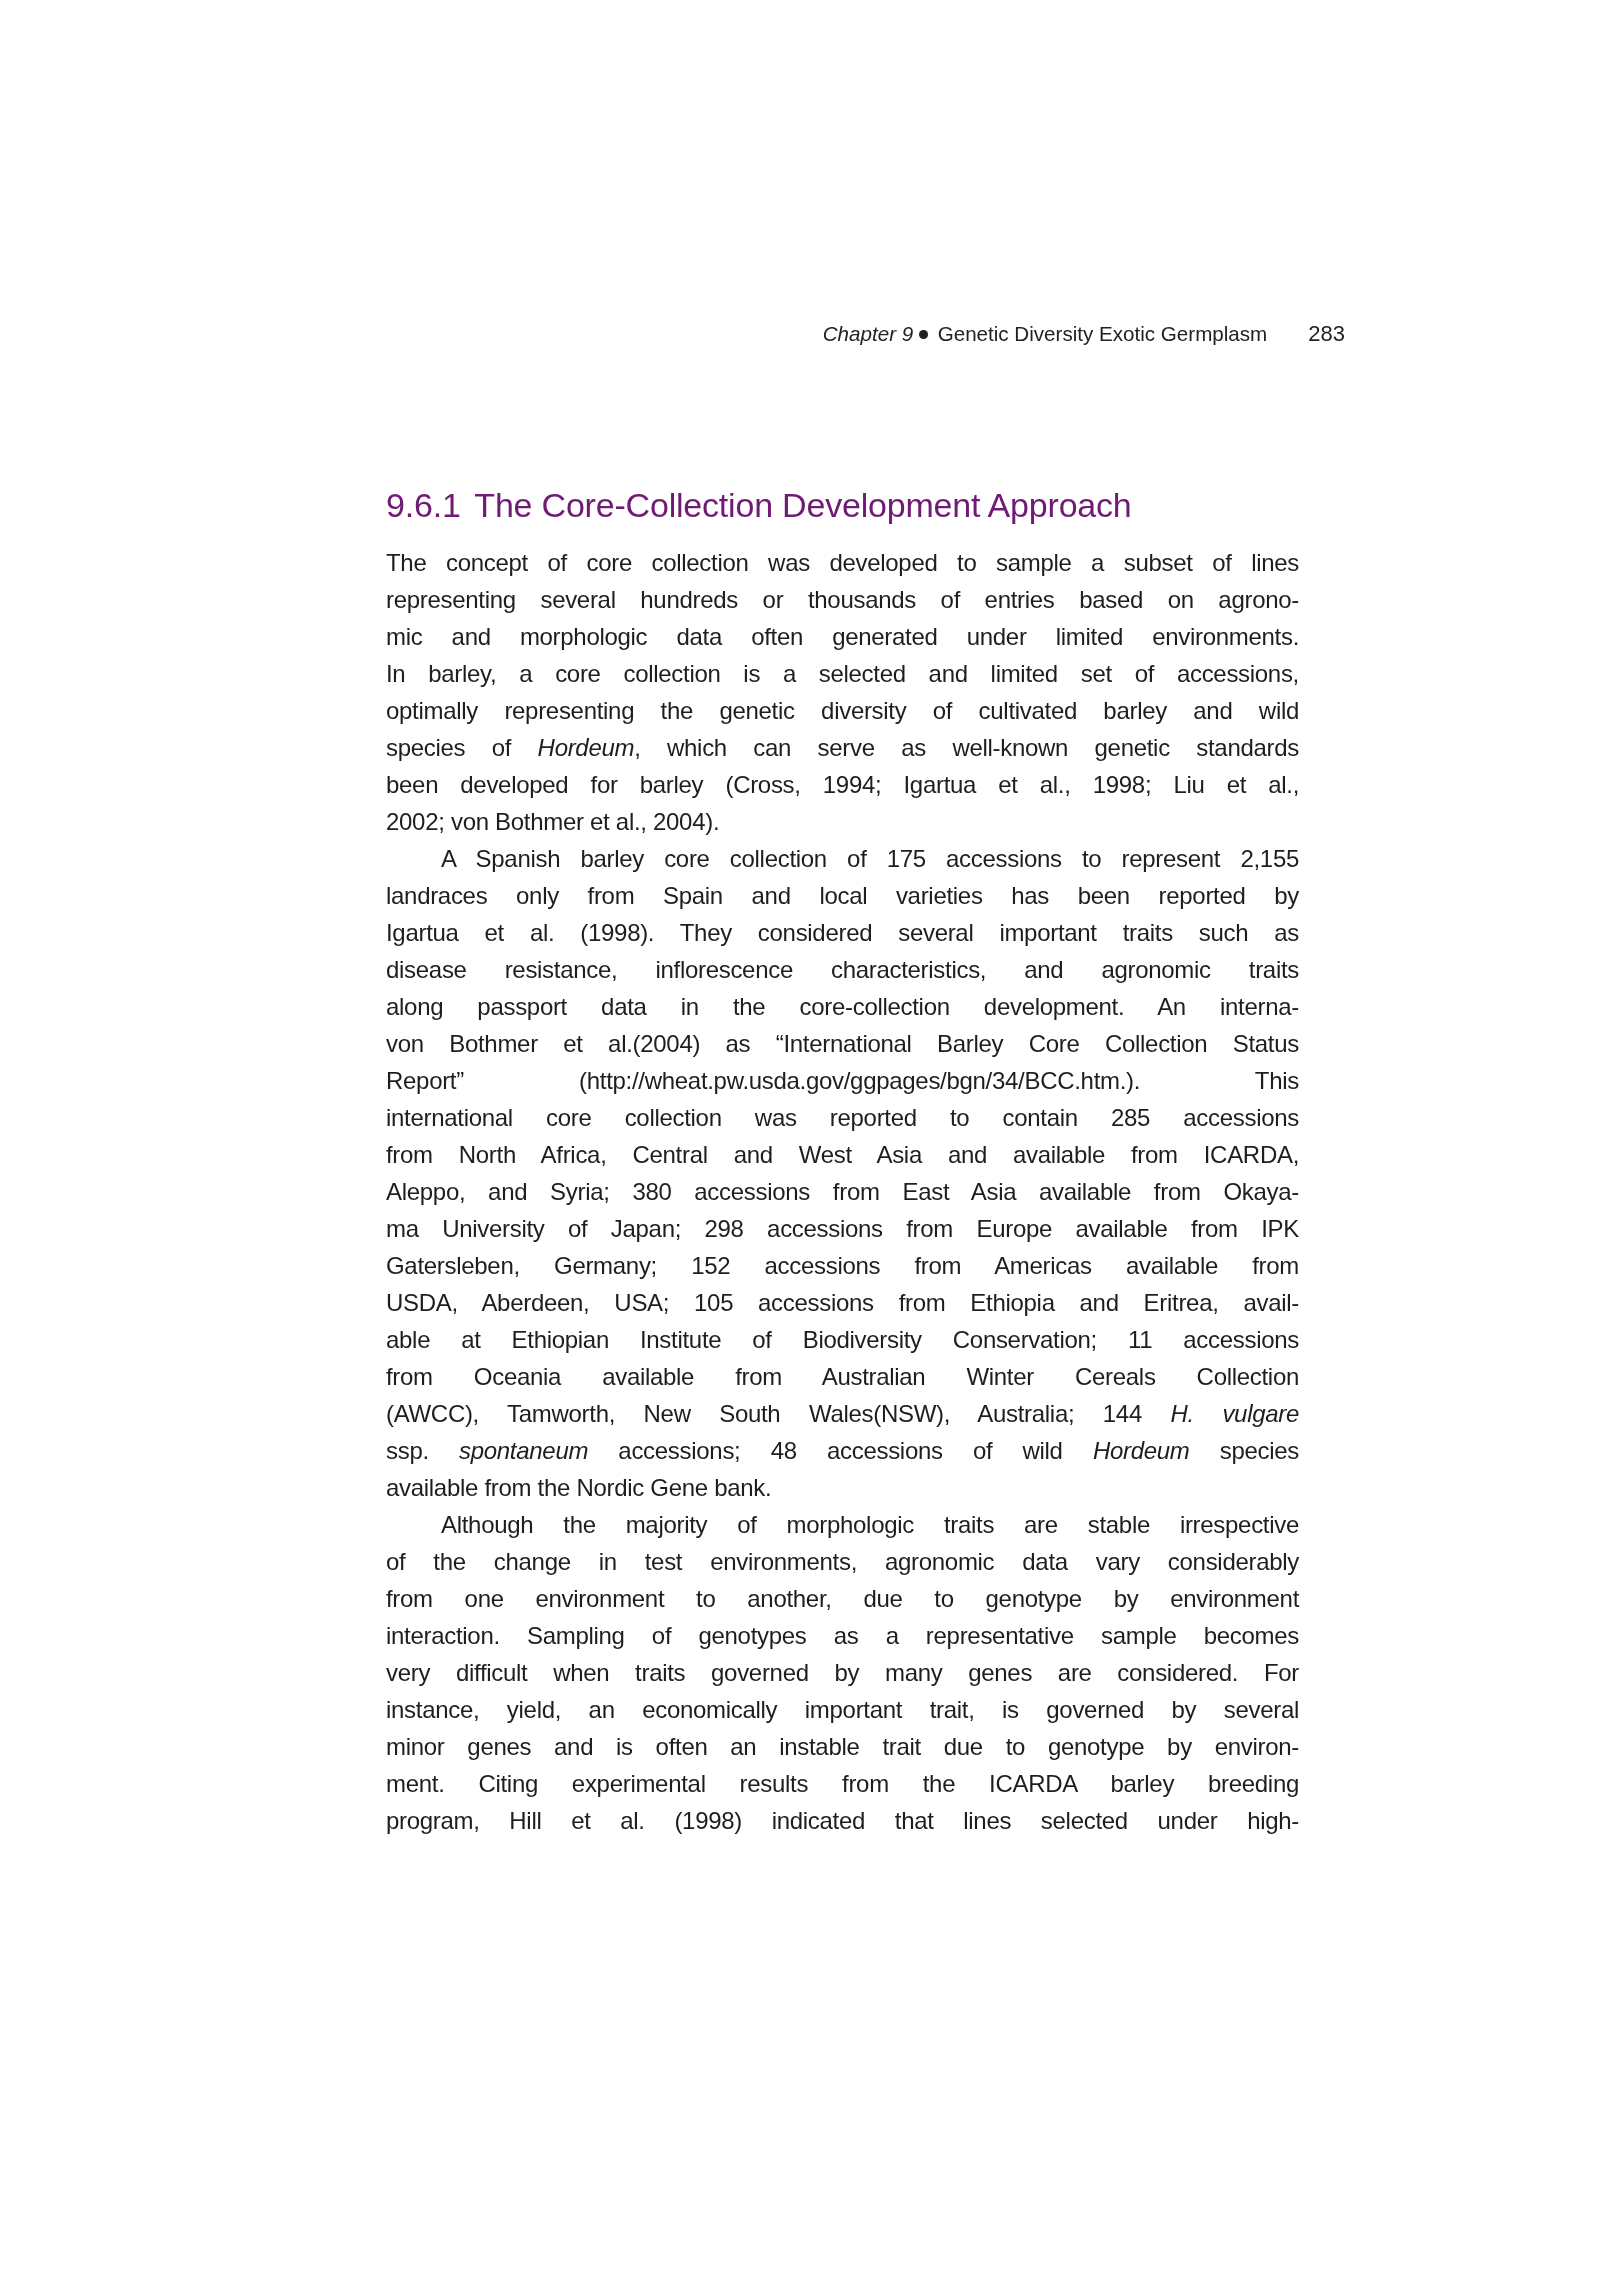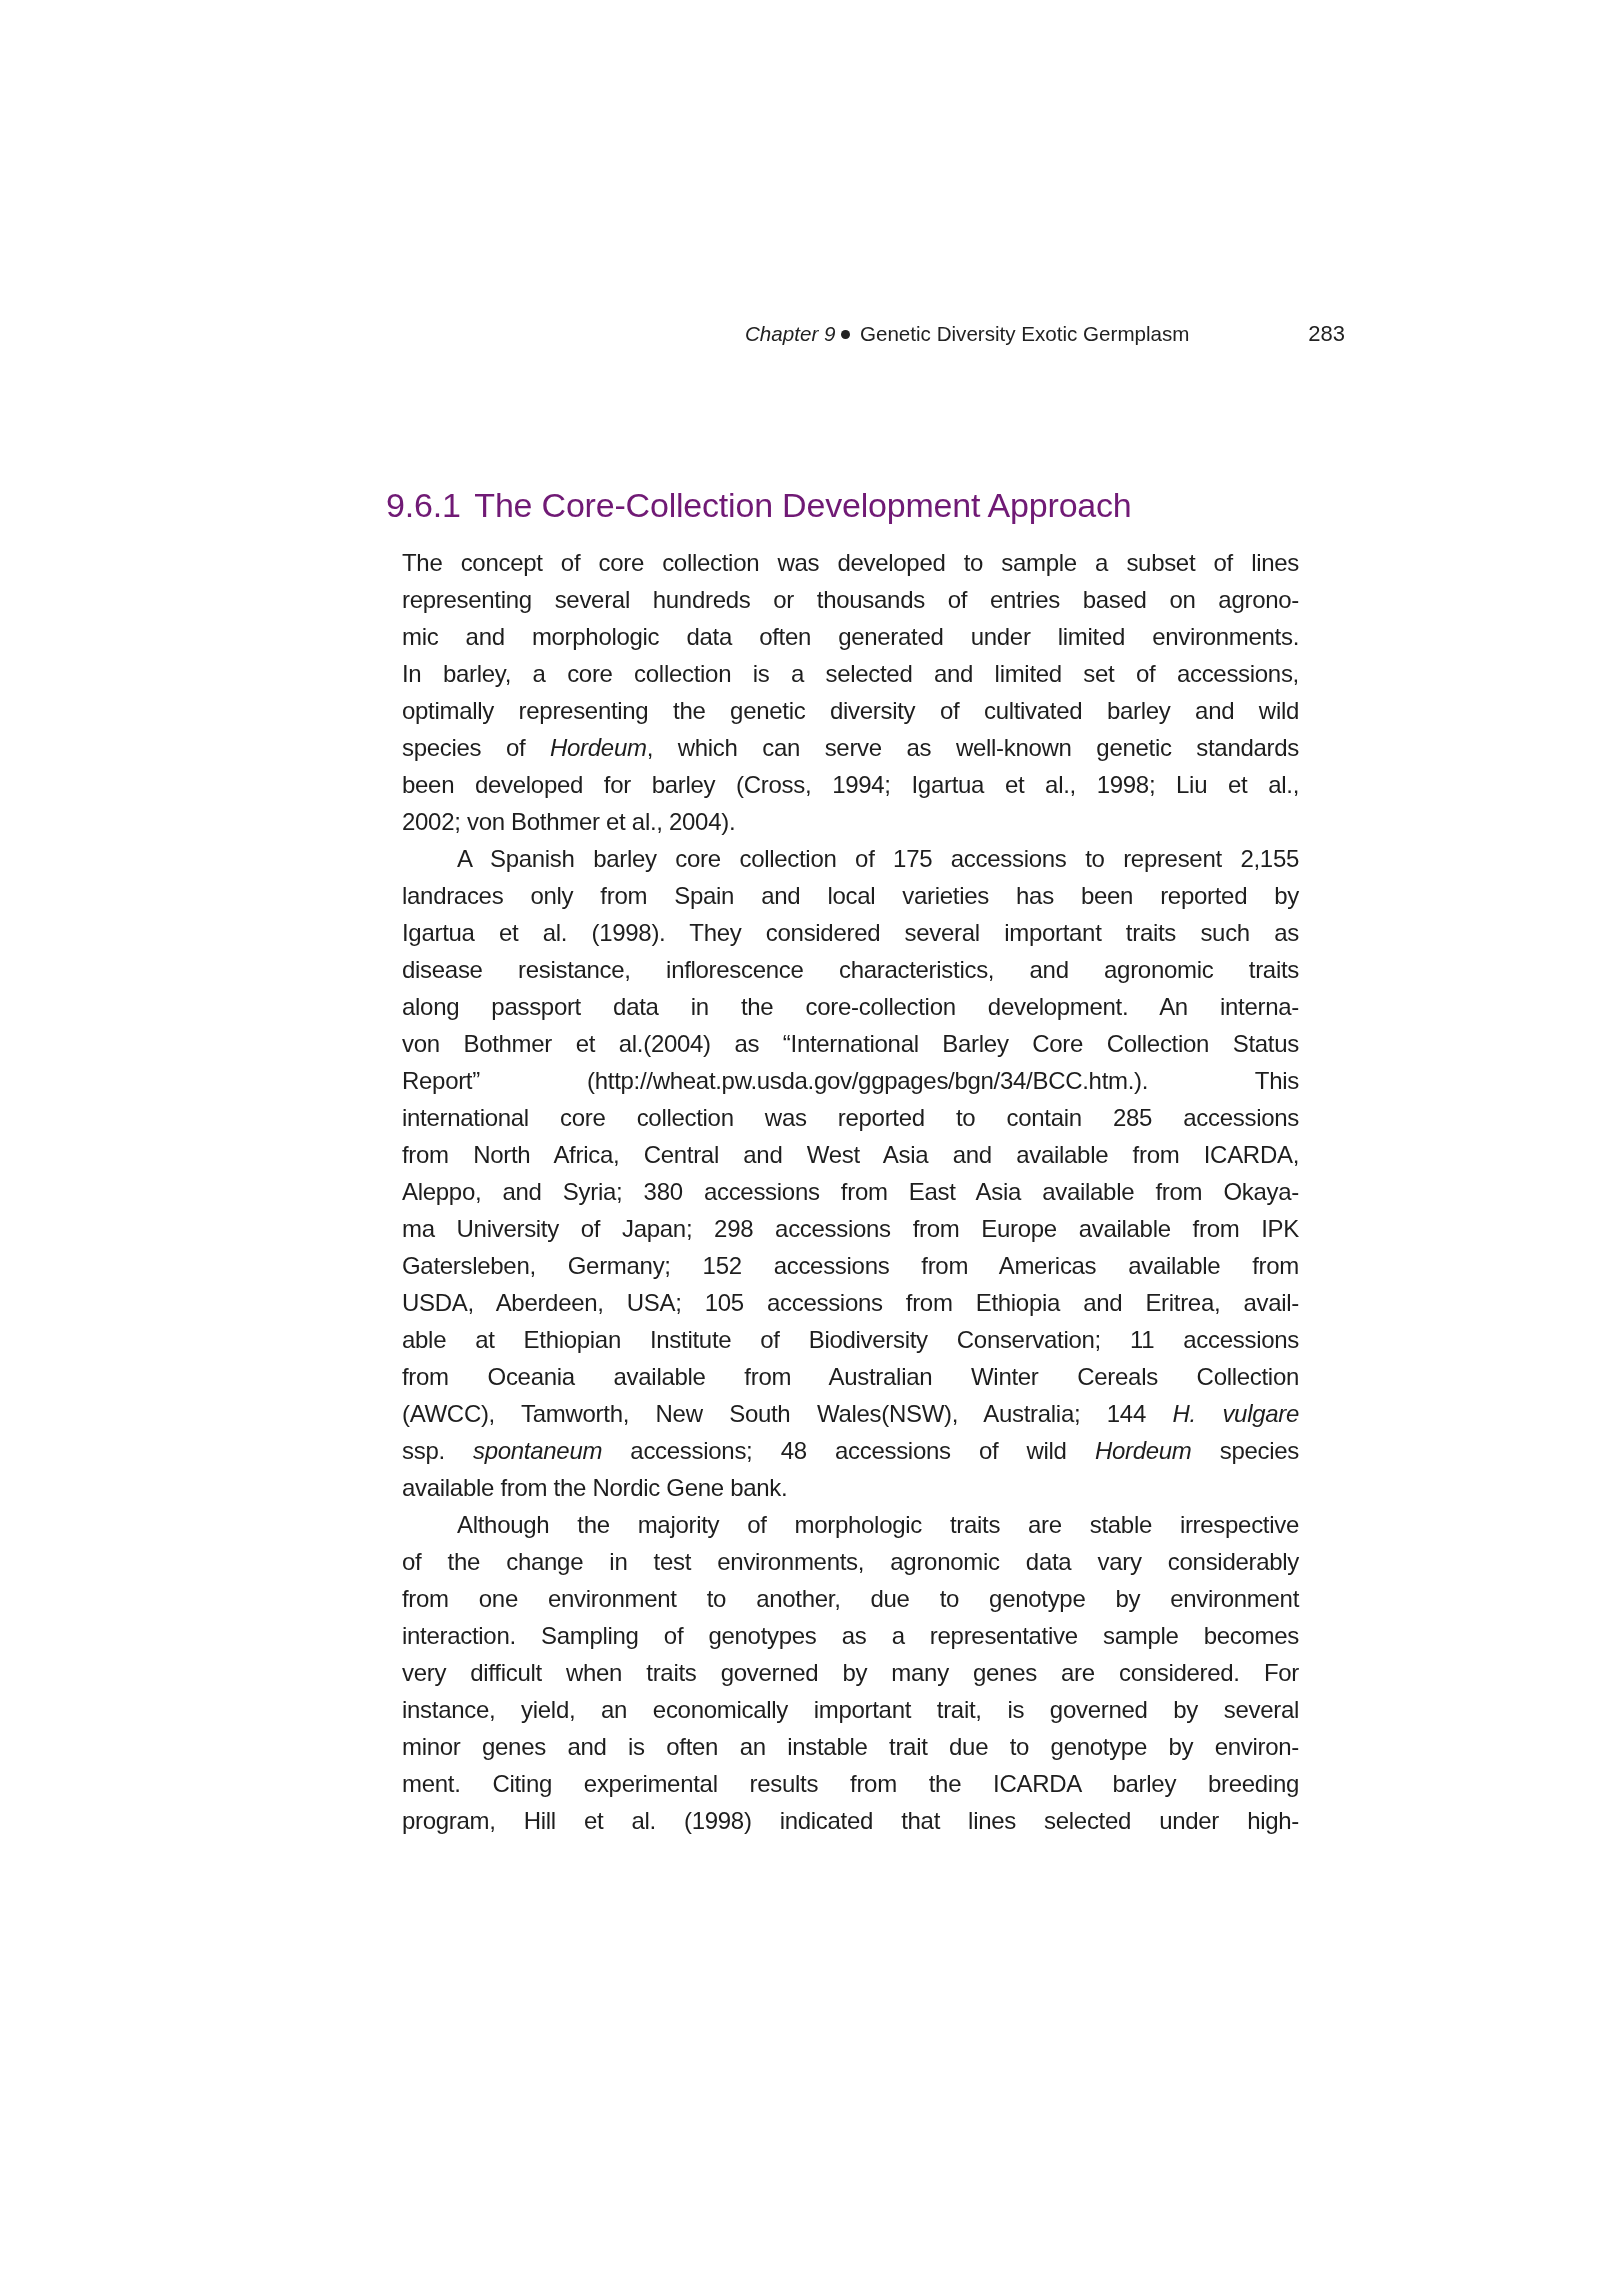--- a/index.html
+++ b/index.html
@@ -1,25 +1,25 @@
 <!DOCTYPE html>
 <html><head>
 <meta charset="utf-8">
 <style>
   html, body { margin: 0; padding: 0; background: #ffffff; }
   body { width: 1620px; height: 2292px; position: relative; overflow: hidden; }
   .page { position: absolute; left: 0; top: 0; width: 1620px; height: 2292px; background: #ffffff; color: #1e1e1e; font-family: "Liberation Sans", sans-serif; }
-  .running-head { position: absolute; left: 745px; top: 316px; width: 600px; height: 35px; font-size: 20.6px; line-height: 35px; color: #222; white-space: nowrap; }
+  .running-head { position: absolute; left: 745px; top: 316px; width: 600px; height: 35px; font-size: 20.6px; line-height: 35px; color: #222; white-space: nowrap; text-align: center; }
   .running-head .chap { font-style: italic; }
   .running-head .bullet { display: inline-block; width: 8.8px; height: 8.8px; border-radius: 50%; background: #222; margin: 0 9.8px 2.9px 5.9px; vertical-align: middle; }
   .running-head .pg { position: absolute; right: 0; top: 0; font-size: 22px; }
   .section-title { position: absolute; left: 386px; top: 482px; font-size: 34px; line-height: 47px; color: #701a75; white-space: nowrap; letter-spacing: -0.2px; }
   .section-title .num { margin-right: 13.7px; }
   .body-text { position: absolute; left: 386px; top: 544px; width: 913px; }
-  .line { height: 37px; line-height: 37px; font-size: 24px; white-space: nowrap; text-align: justify; text-align-last: justify; letter-spacing: -0.3px; margin-left: 16px; }
+  .line { height: 37px; line-height: 37px; font-size: 24px; white-space: nowrap; text-align: justify; text-align-last: justify; letter-spacing: -0.3px; }
   .line.last { text-align-last: left; }
   .line.indent { padding-left: 55px; }
   .line i { font-style: italic; }
 </style>
 </head>
 <body>
 
 <div class="page">
 
   <div class="running-head">

